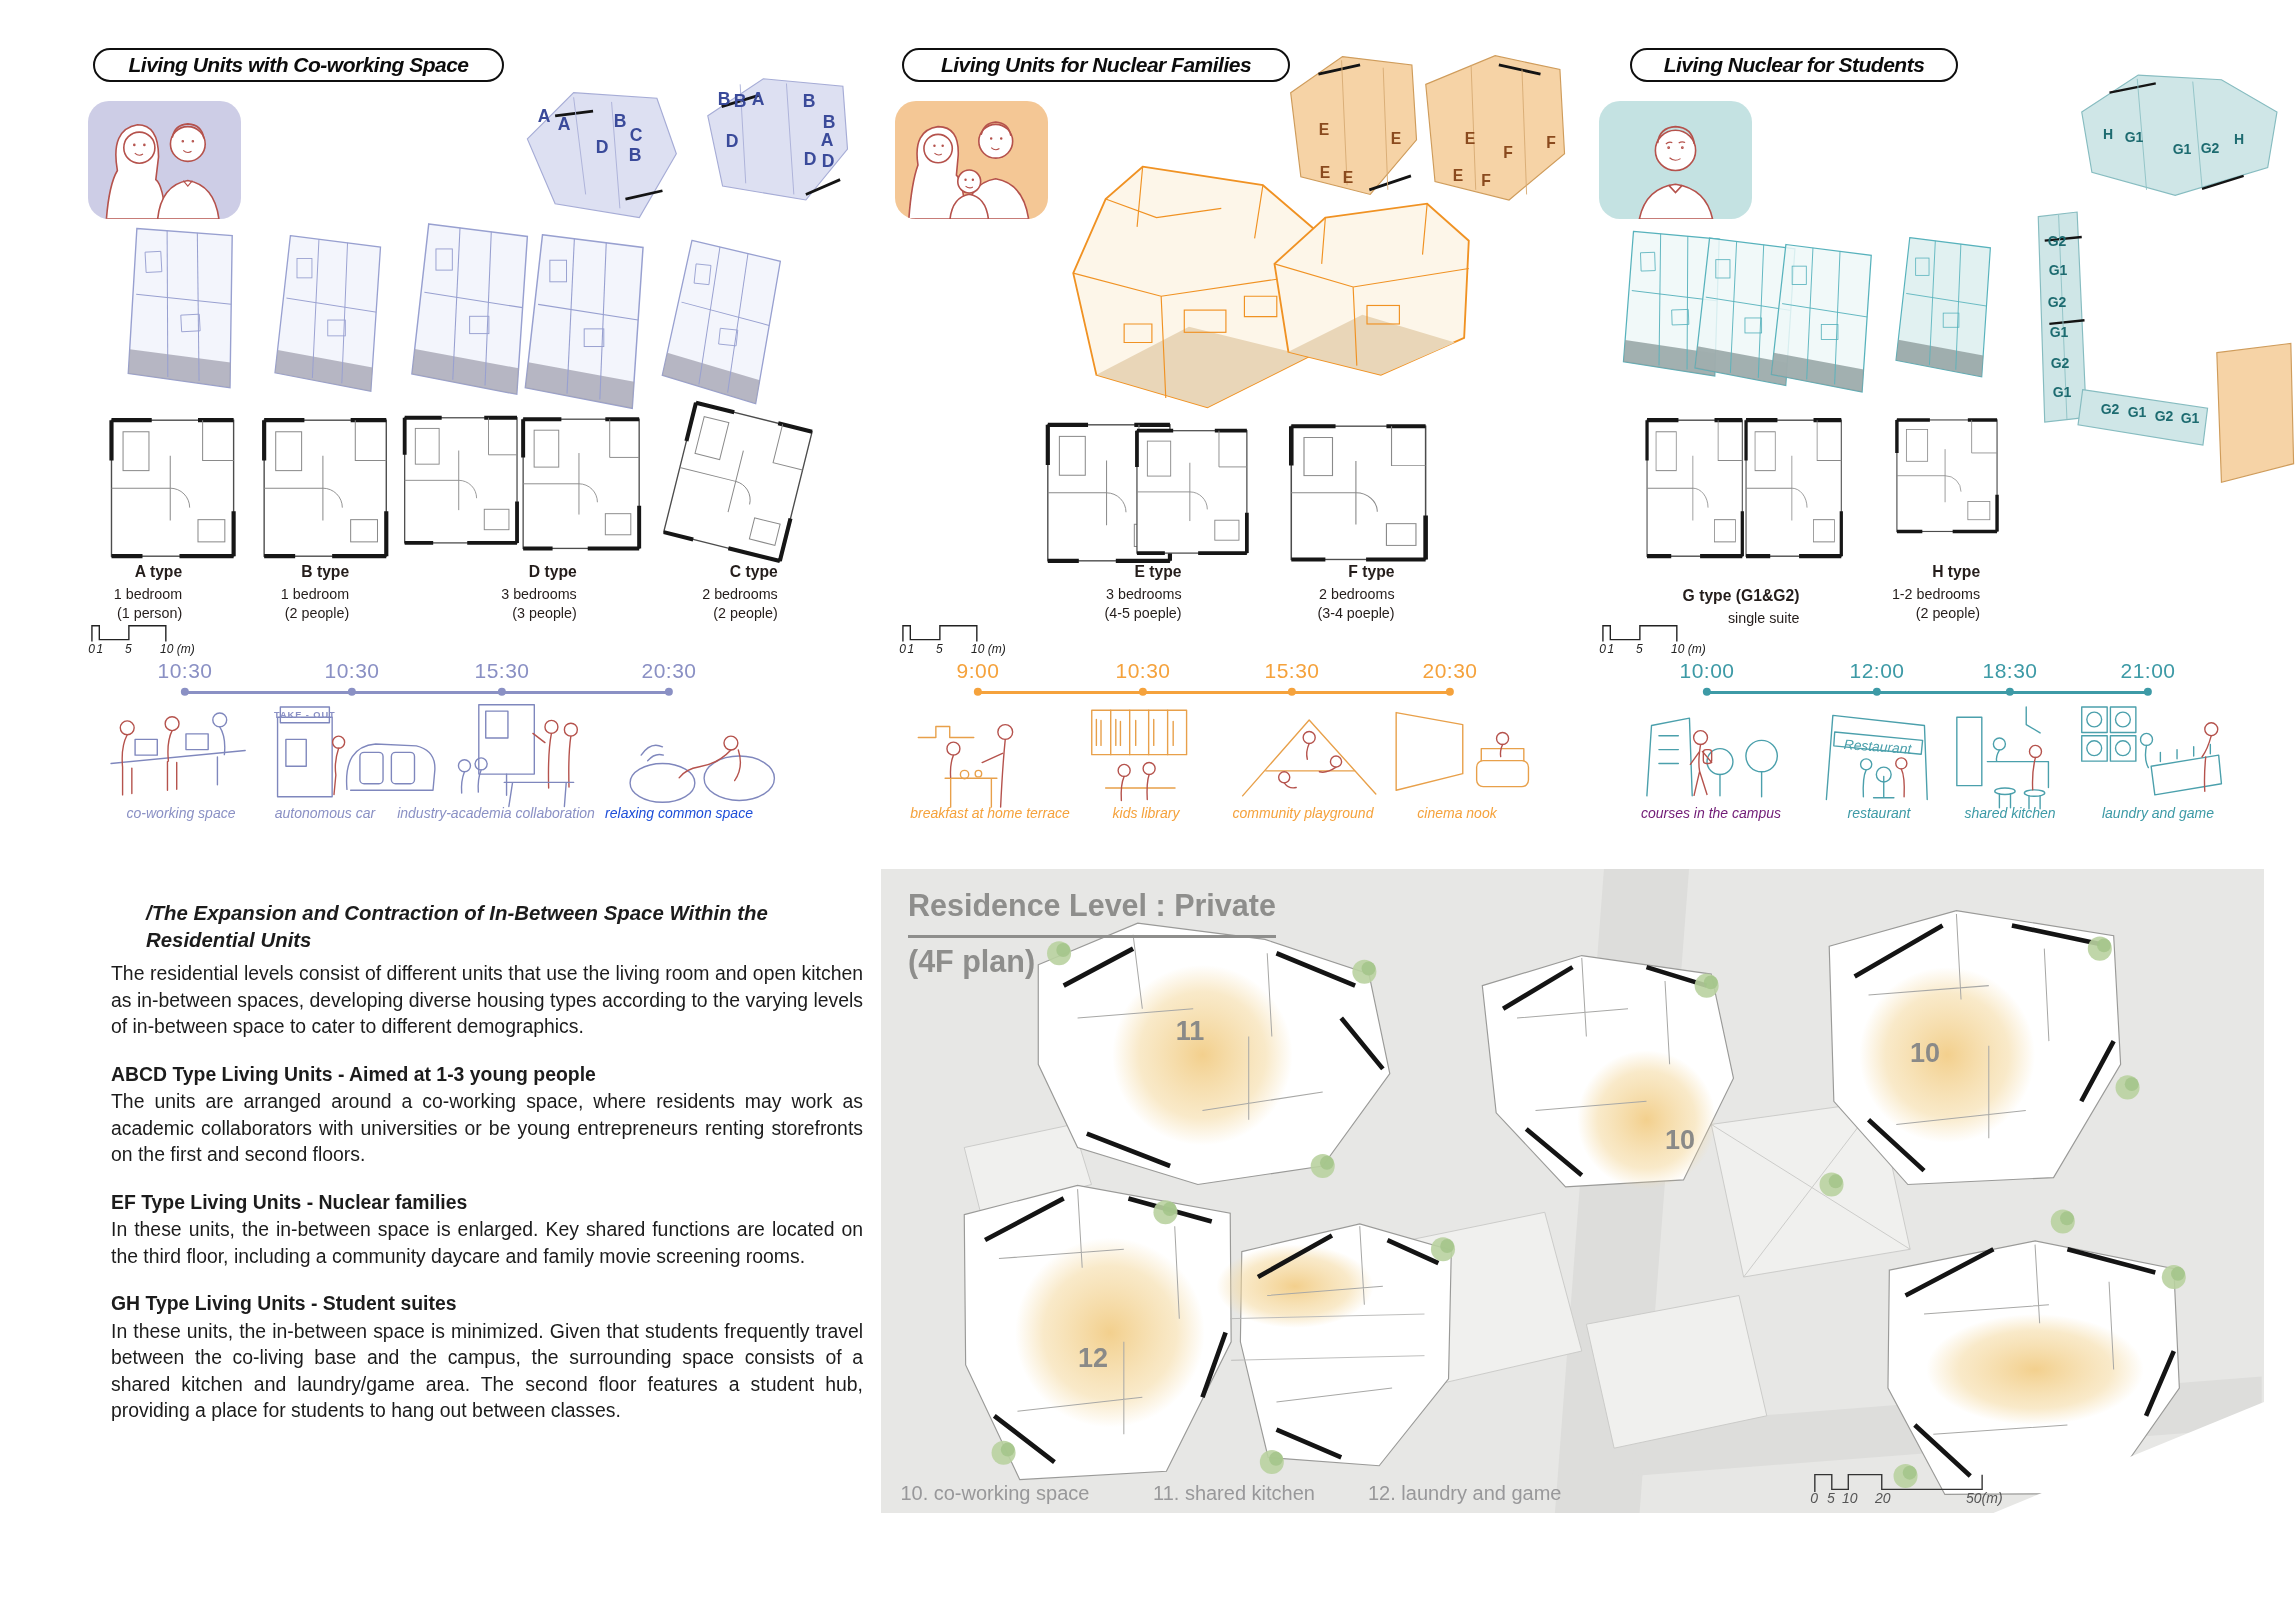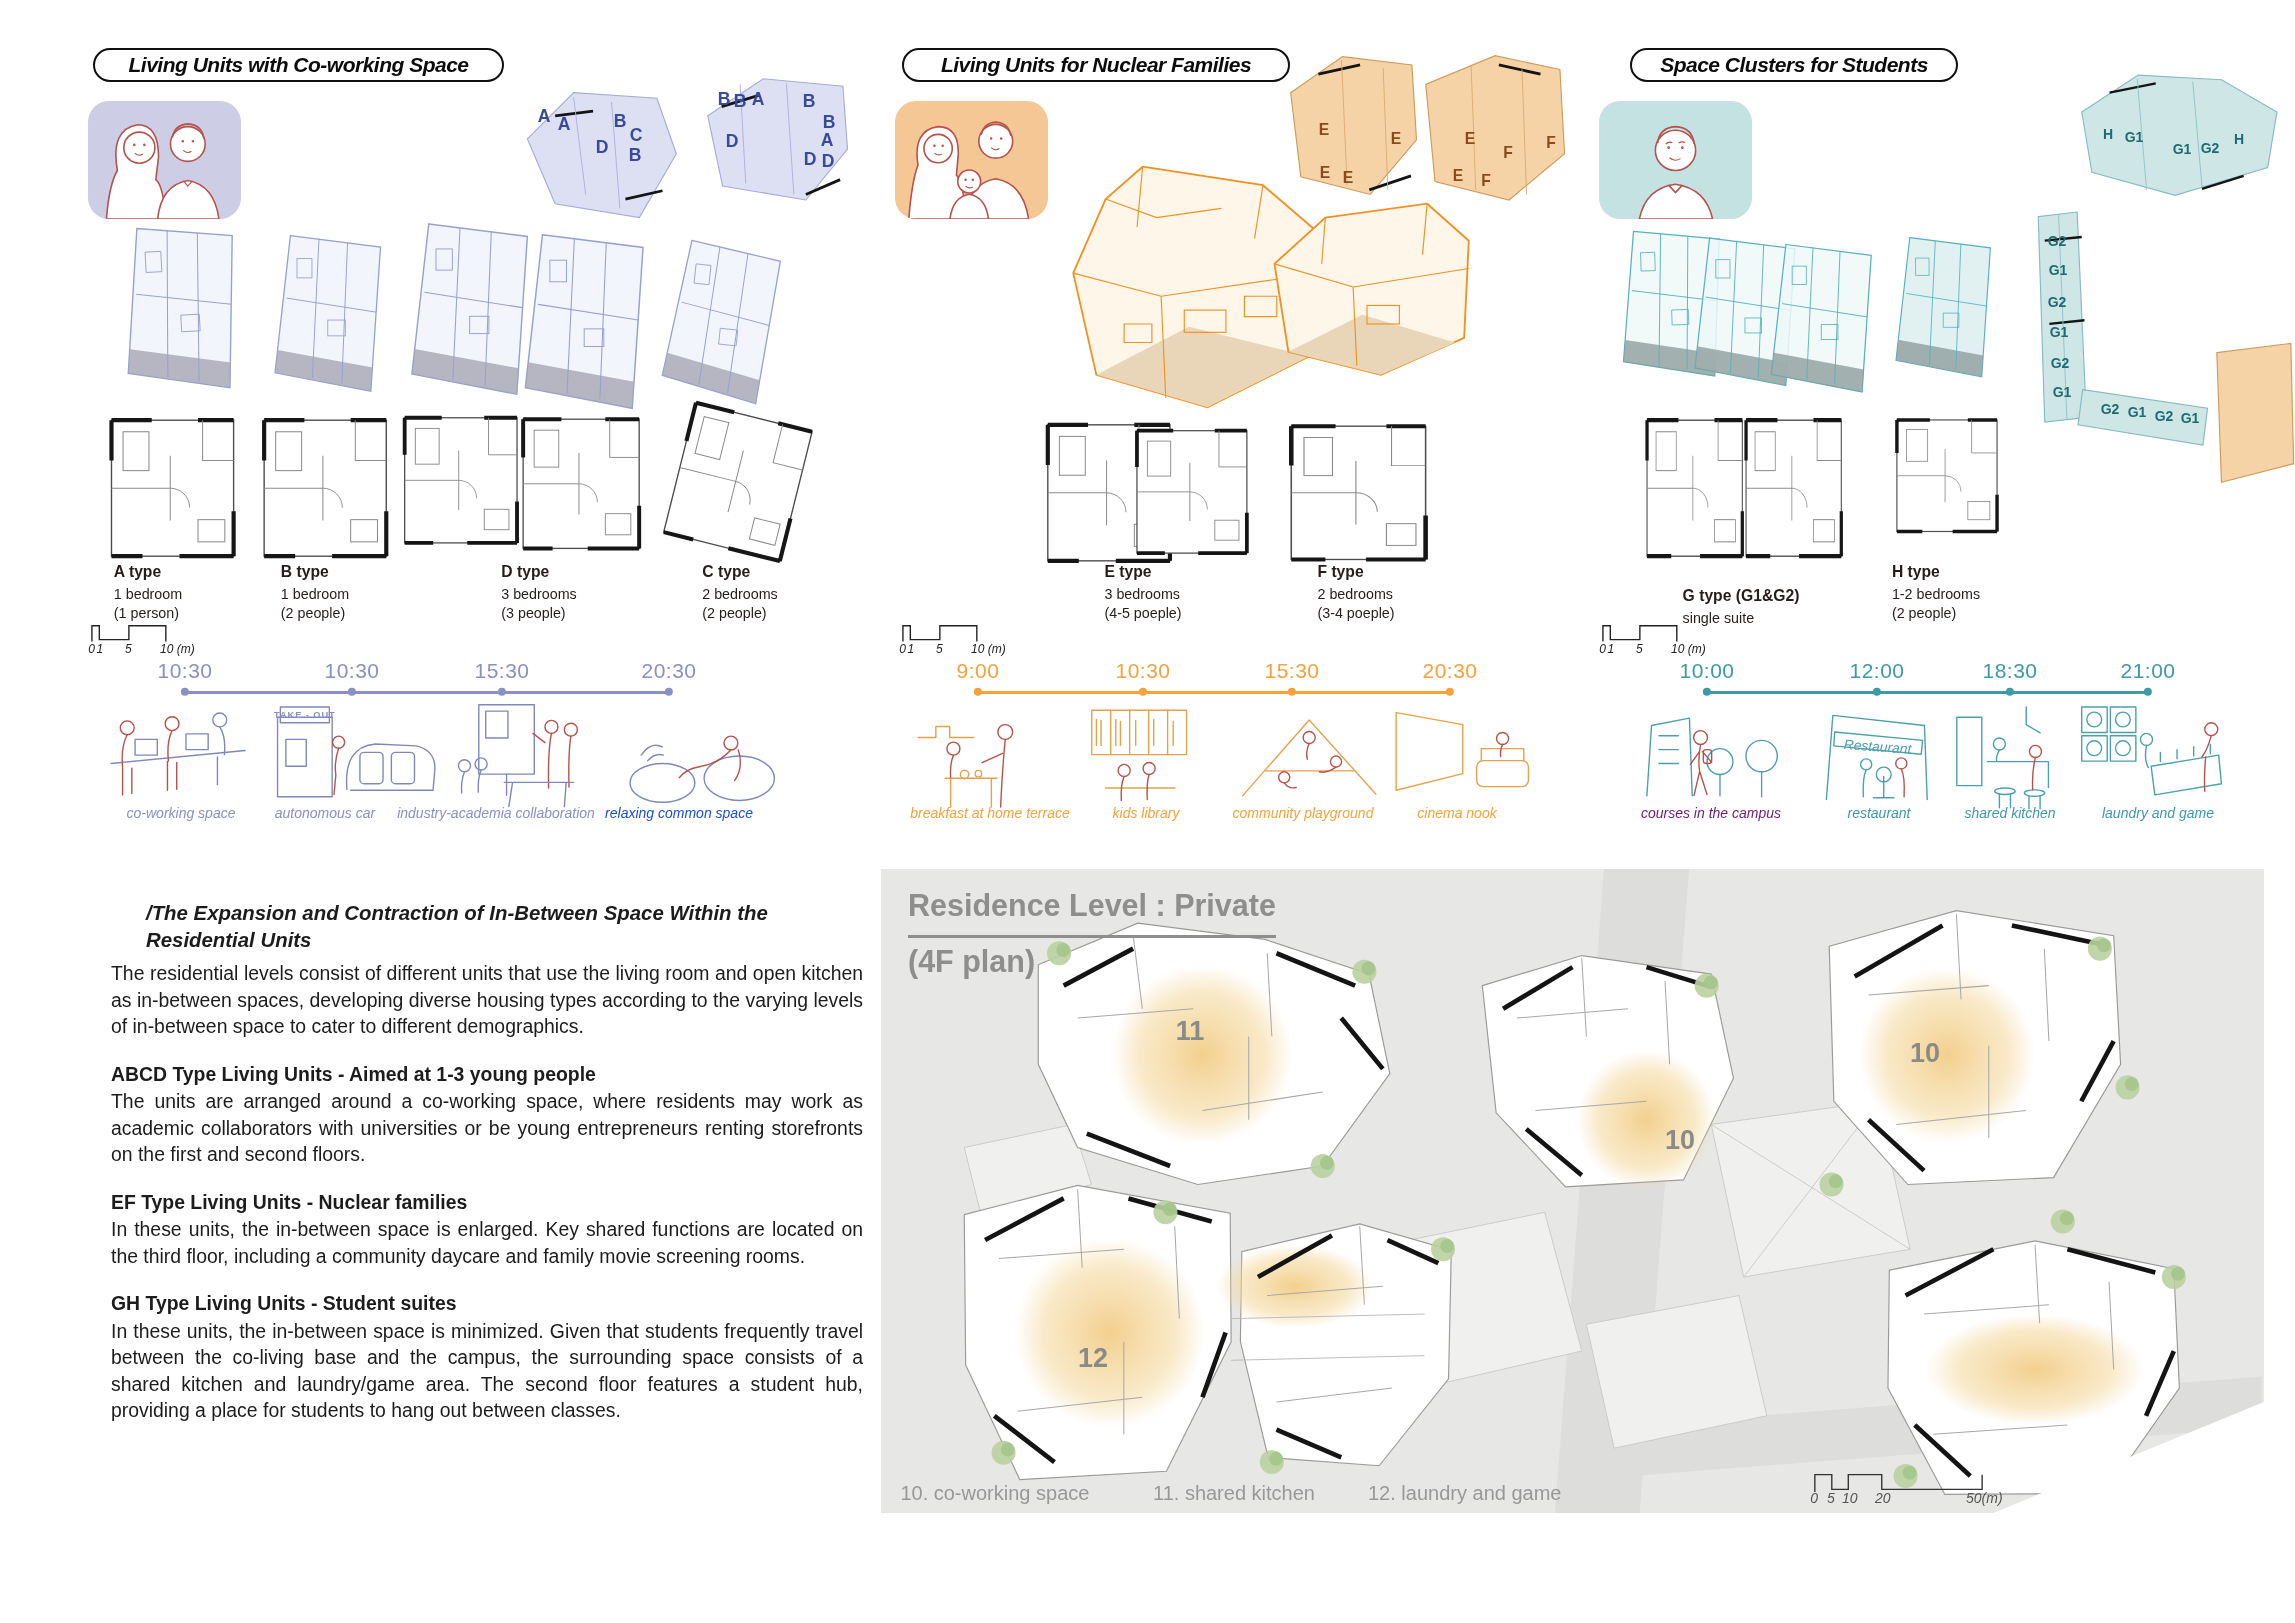--- a/index.html
+++ b/index.html
@@ -20,21 +20,21 @@
   .decor{position:absolute;left:0;top:0;pointer-events:none;}
   .ln{fill:none;stroke-width:3;stroke-linecap:round;stroke-linejoin:round;}
   .fg{stroke:#b5524c;}
   .wallFill{fill:var(--wall,#f1f3fb);fill-opacity:.85;}
   .floorFill{fill:var(--floor,#a6a6b4);fill-opacity:.8;stroke:none;}
   .sign{font-size:20px;font-weight:700;fill:#8a90c4;stroke:none;letter-spacing:2px;}
   .signR{font-size:30px;font-style:italic;fill:#4ba0ac;stroke:none;}
 
   
   #overlay{position:absolute;inset:0;}
-  .unit-label{position:absolute;transform:translateX(-50%);text-align:left;color:#241d1b;white-space:nowrap;}
+  .unit-label{position:absolute;transform:translateX(-50%);text-align:right;color:#241d1b;white-space:nowrap;}
   .unit-name{font-weight:700;font-size:15.7px;margin-bottom:3.7px;}
   .unit-line{font-size:14.3px;line-height:1.35;}
   .tl-line{position:absolute;height:2.8px;border-radius:1.4px;}
   .tl-time{position:absolute;transform:translateX(-50%);font-size:21px;letter-spacing:0.5px;}
   .tl-dot{position:absolute;width:8.3px;height:8.3px;border-radius:50%;transform:translate(-50%,-50%);}
   .tl-caption{position:absolute;transform:translateX(-50%);font-size:14px;font-style:italic;white-space:nowrap;}
   .mini-letter{position:absolute;transform:translate(-50%,-50%);font-weight:700;}
   .scalebar{position:absolute;}
   .sb-label{position:absolute;top:19.4px;font-size:12px;font-style:italic;color:#222;white-space:nowrap;}
 
@@ -59,21 +59,21 @@
 
 <div id="canvas">
 
   <div class="pill" style="left:93px;top:48px;width:407px">
     <span>Living Units with Co-working Space</span>
   </div>
   <div class="pill" style="left:902px;top:48px;width:384px">
     <span>Living Units for Nuclear Families</span>
   </div>
   <div class="pill" style="left:1630px;top:48px;width:324px">
-    <span>Space Clusters for Students</span>
+    <span>Living Nuclear for Students</span>
   </div>
 
   <div class="avatar" style="left:88px;top:101px;background:#cdcde6">
     <svg viewBox="0 0 330 258">
       <g fill="#fff" stroke="#b5524c" stroke-width="3.5">
         <path d="M62,152 Q46,62 106,52 Q152,52 152,122 L146,172 Q162,184 168,258 L38,258 Q44,182 62,152 Z"></path>
         <circle cx="110" cy="102" r="34"></circle>
         <path d="M150,258 Q158,184 216,174 Q274,184 284,258 Z"></path>
         <circle cx="216" cy="94" r="38"></circle>
         <path d="M182,80 Q187,52 216,50 Q247,52 251,82" fill="none"></path>

